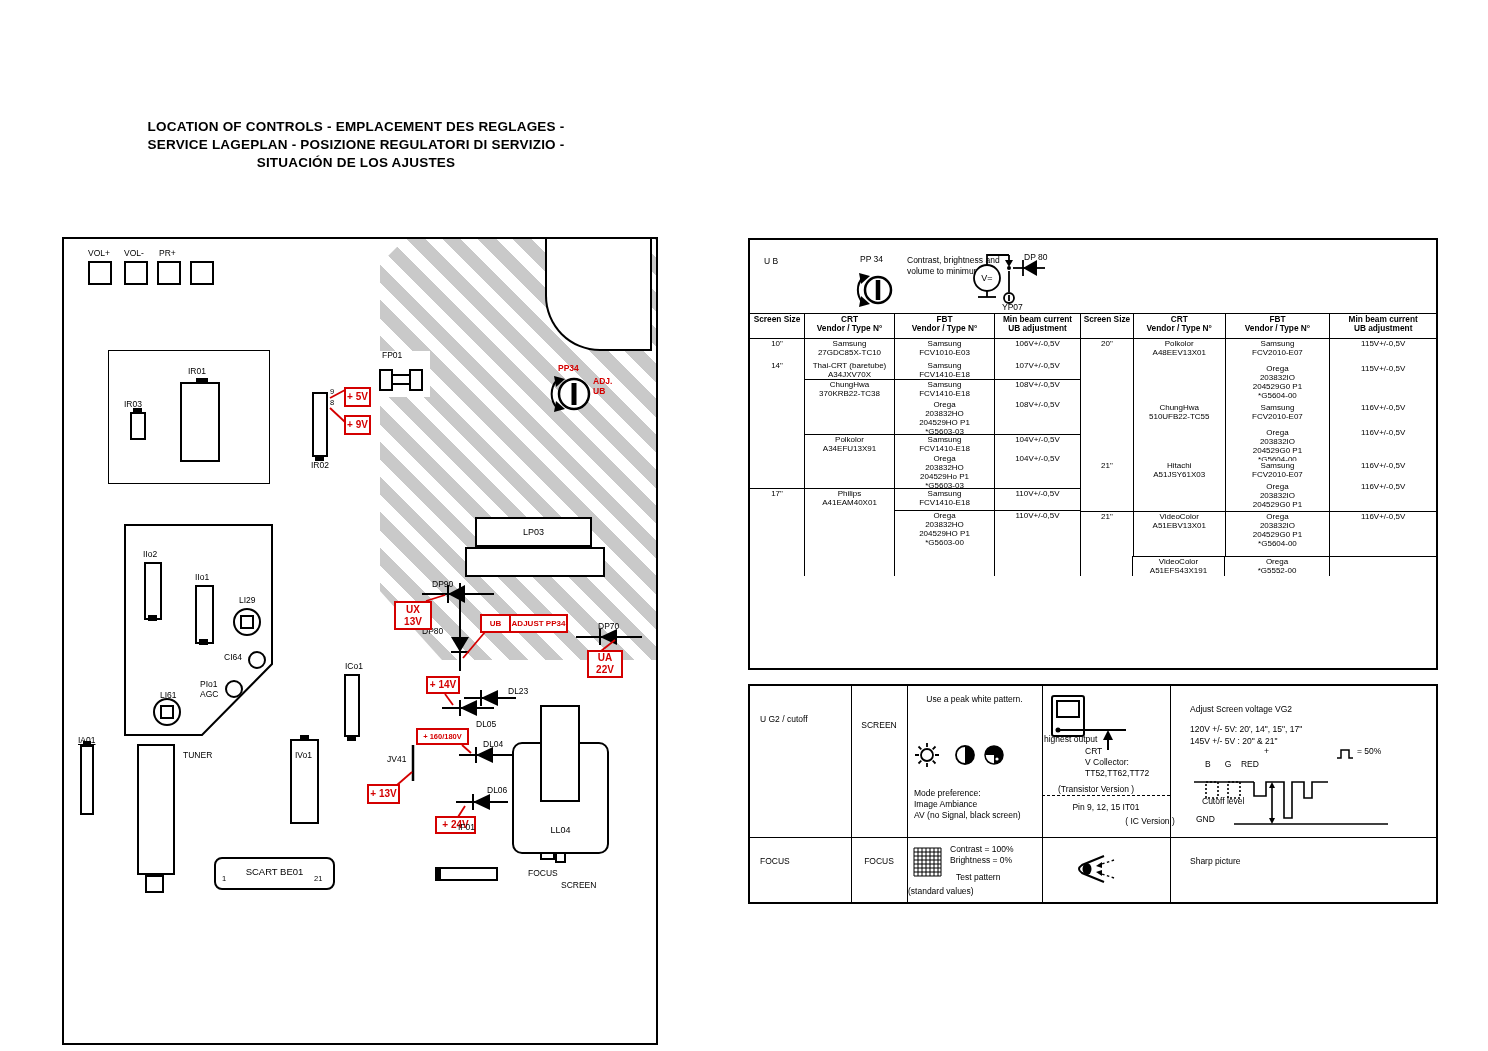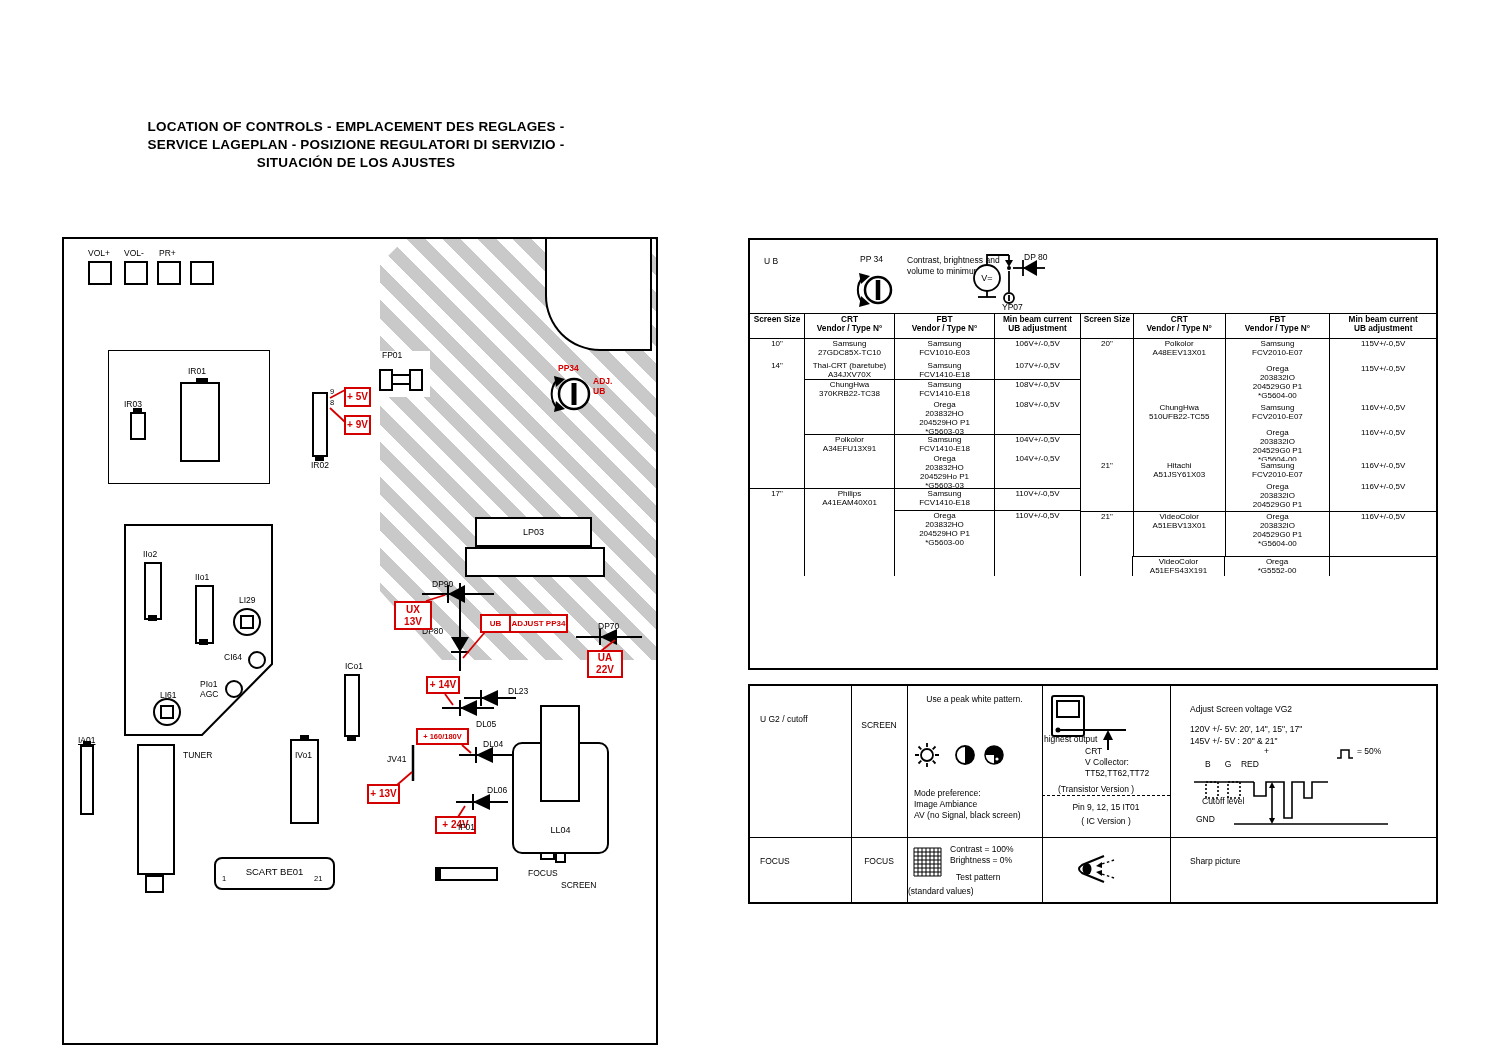--- a/index.html
+++ b/index.html
@@ -487,21 +487,21 @@
             <polygon points="58,36 53,46 63,46"></polygon>
           </g>
       </svg>
     </span>
     <div class="bt" style="left:294px;top:48px;">highest output</div>
     <div class="bt" style="left:335px;top:60px;text-align:left;">CRT
 V Collector:
 TT52,TT62,TT72</div>
     <div class="bt" style="left:308px;top:98px;">(Transistor Version )</div>
     <div class="bt" style="left:292px;top:116px;width:128px;text-align:center;">Pin 9, 12, 15 IT01</div>
-    <div class="bt" style="left:292px;top:130px;width:128px;text-align:center;">( IC Version )</div>
+    <div class="bt" style="left:292px;top:130px;width:128px;text-align:center;padding-left:44px;">( IC Version )</div>
 
     <div class="bt" style="left:440px;top:18px;">Adjust Screen voltage VG2</div>
     <div class="bt" style="left:440px;top:38px;">120V +/- 5V: 20', 14", 15", 17"</div>
     <div class="bt" style="left:440px;top:50px;">145V +/- 5V : 20" &amp; 21"</div>
     <div class="bt" style="left:514px;top:60px;">+</div>
     <span class="abs" style="left:586px;top:63px;">
       <svg width="18" height="10">
           <path d="M1,9 H5 V1 H13 V9 H17" stroke="#000" stroke-width="1.5" fill="none"></path>
         </svg>
     </span>

